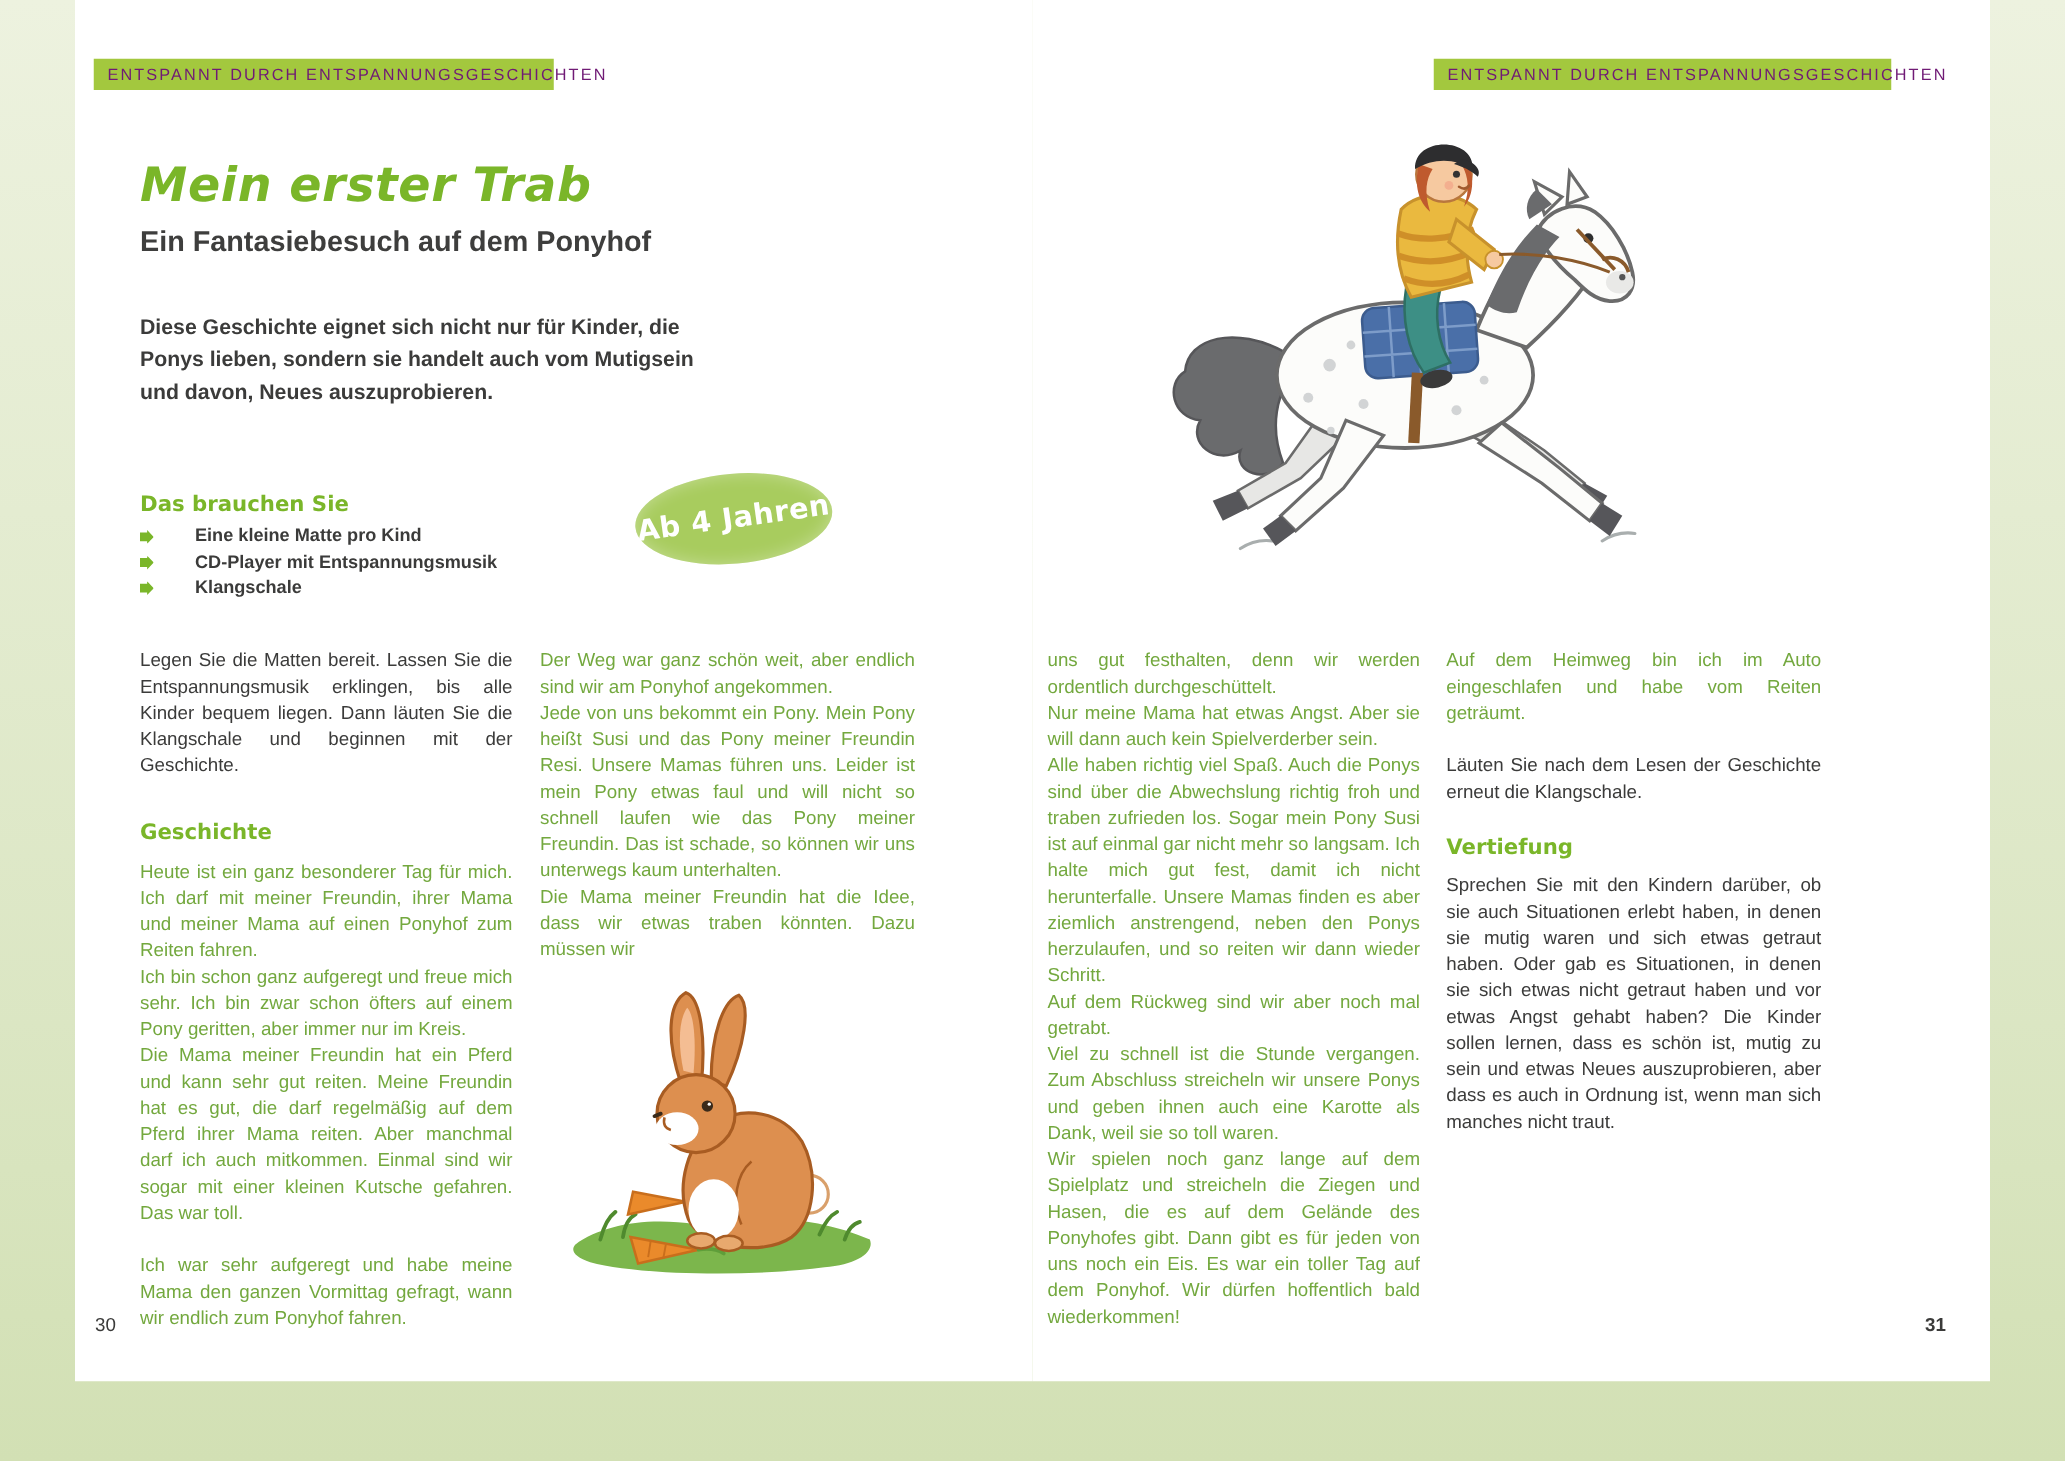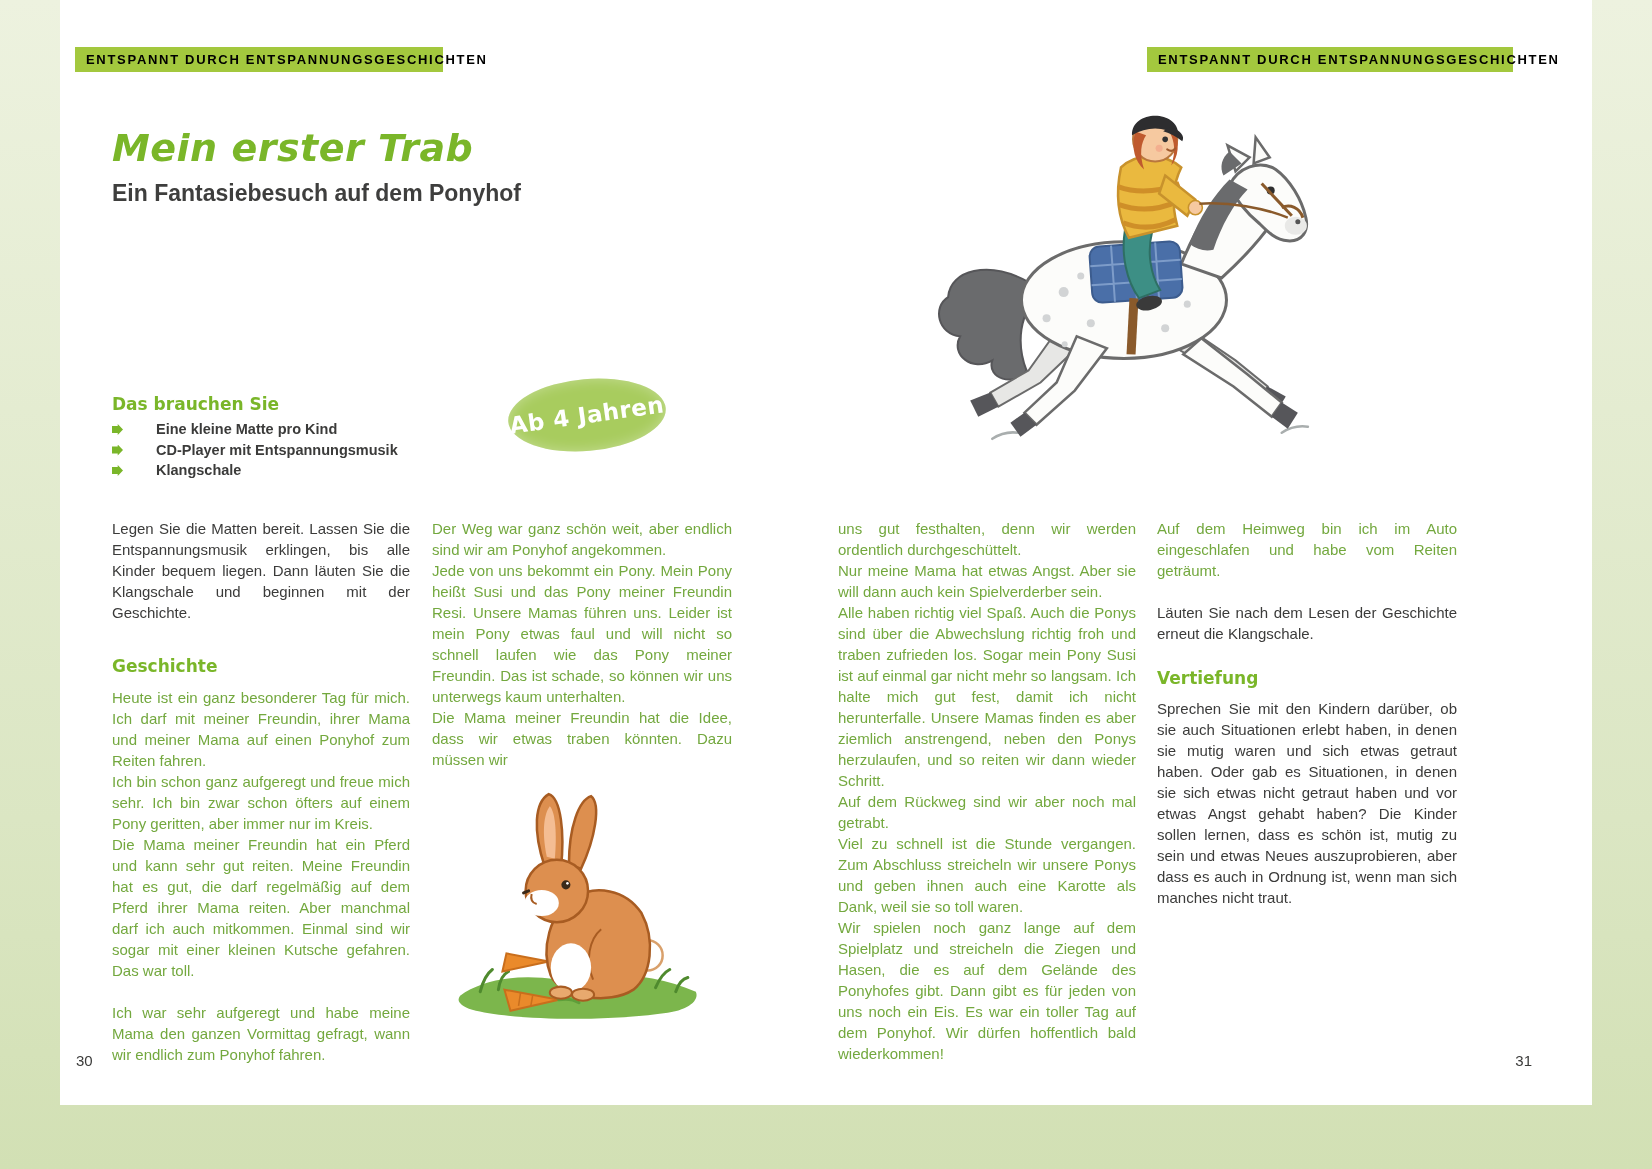--- a/index.html
+++ b/index.html
@@ -7,21 +7,21 @@
   body { font-family:"Liberation Sans", sans-serif; color:#3b3b3a; }
 
   .spread { position:relative; width:1652px; height:1169px; overflow:hidden;
             background:linear-gradient(180deg,#edf2df 0%,#dbe6c3 70%,#d2e0b4 100%); }
   .page { position:absolute; top:0; height:1105px; background:#ffffff; }
   .page-left  { left:60px;  width:766px; }
   .page-right { left:826px; width:766px; }
 
   .header-bar { position:absolute; top:47px; height:25px; background:#a3c83e;
                 display:flex; align-items:center; padding:0 11px; }
-  .header-bar span { color:#000000; font-weight:bold; font-size:13px; letter-spacing:1.7px; white-space:nowrap; }
+  .header-bar span { color:#701a75; font-weight:normal; font-size:13px; letter-spacing:1.7px; white-space:nowrap; }
   .header-bar.hb-left  { left:75px;   width:368px; }
   .header-bar.hb-right { left:1147px; width:366px; justify-content:flex-start; }
 
   .abs { position:absolute; }
 
   .title { left:112px; top:126px; font-family:"DejaVu Sans", sans-serif;
            font-size:38px; font-weight:bold; color:#7ab629; letter-spacing:.5px;font-style:italic; }
   .subtitle { left:112px; top:180px; font-size:23px; color:#3e3e3d; }
 
   .intro { left:112px; top:249px; width:468px; font-size:17px; font-weight:bold;
@@ -54,21 +54,21 @@
   .green-text, .green-text p { color:#73a83e; }
   .para { margin:0; }
   .instructions { margin-bottom:33px; }
   .story-h { margin-bottom:10px; }
   .break-above { margin-top:21px; }
   .note-block { margin-top:21px; margin-bottom:24px; }
   .deep-h { margin-bottom:9px; margin-top:4px; }
 
   .page-num { top:1052px; font-size:15px; color:#3b3b3a; }
   .pn-left  { left:76px; }
-  .pn-right { left:1500px; width:32px; text-align:right; }
+  .pn-right { left:1540px; width:32px; text-align:left;font-weight:bold; }
 
   .illu { position:absolute; }
   .illu-pony   { left:928px; top:86px;  width:402px; height:382px; }
   .illu-rabbit { left:448px; top:776px; width:262px; height:256px; }
 </style>
 </head>
 <body>
 
 <div class="spread">
 
@@ -78,20 +78,21 @@
   <div class="header-bar hb-left">
     <span>ENTSPANNT DURCH ENTSPANNUNGSGESCHICHTEN</span>
   </div>
   <div class="header-bar hb-right">
     <span>ENTSPANNT DURCH ENTSPANNUNGSGESCHICHTEN</span>
   </div>
 
   <h1 class="abs title">Mein erster Trab</h1>
   <h2 class="abs subtitle">Ein Fantasiebesuch auf dem Ponyhof</h2>
 
+  <p class="abs intro">Diese Geschichte eignet sich nicht nur für Kinder, die Ponys lieben, sondern sie handelt auch vom Mutigsein und davon, Neues auszuprobieren.</p>
 
   <h3 class="abs green-h materials-h">Das brauchen Sie</h3>
   <ul class="abs materials">
       <li>
         <span class="bullet-arrow"></span>
         <span>Eine kleine Matte pro Kind</span>
       </li>
       <li>
         <span class="bullet-arrow"></span>
         <span>CD-Player mit Entspannungsmusik</span>

